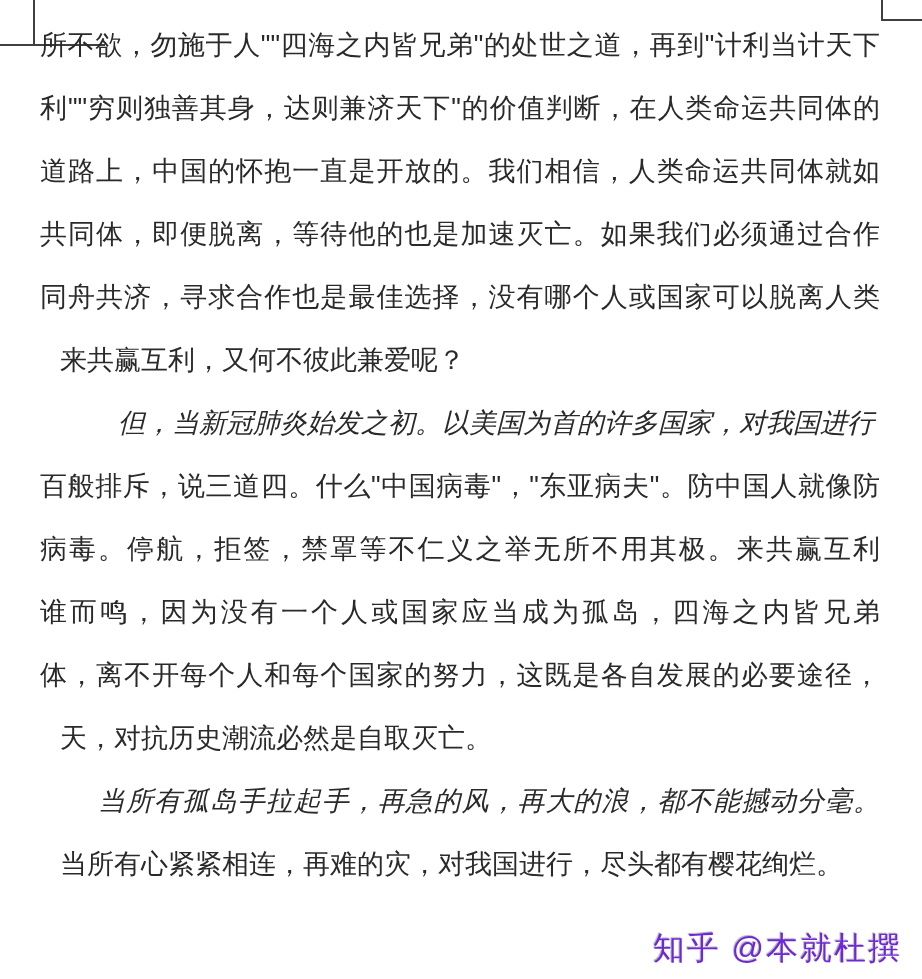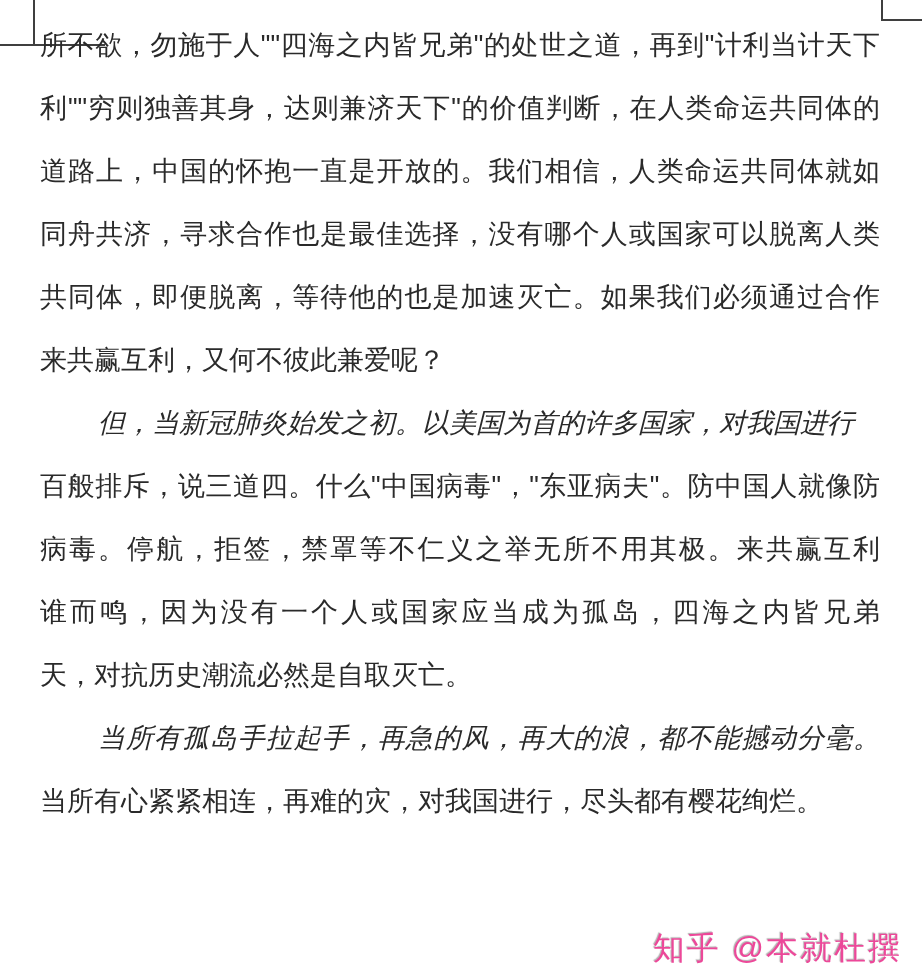--- a/index.html
+++ b/index.html
@@ -30,66 +30,68 @@
     line-height: 63px;
     font-size: 27px;
     color: #2a2a2a;
     text-align: justify;
     text-align-last: justify;
     -moz-text-align-last: justify;
     overflow: hidden;
   }
   .line.end {
     text-align-last: left;
+    margin-left: 20px;
     -moz-text-align-last: left;
   }
   .line.indent {
     text-indent: 58px;
     font-style: italic;
   }
   .mark {
     position: absolute;
     background: #3f3f3f;
   }
   #mark-tl-v { left: 33px;  top: 0;    width: 2px;   height: 46px; }
   #mark-tl-h { left: 0;     top: 44px; width: 105px; height: 2px;  }
   #mark-tr-v { left: 881px; top: 0;    width: 2px;   height: 21px; }
   #mark-tr-h { left: 881px; top: 19px; width: 41px;  height: 2px;  }
   .watermark {
     position: absolute;
     right: 20px;
     bottom: 8px;
     font-size: 32px;
     letter-spacing: 2px;
-    color: #ec4899;
+    color: #6d28d9;
     text-shadow: 1px 1px 1px #ffffff, -1px -1px 1px #b3b3b3;
     white-space: nowrap;
   }
 </style>
 </head>
 <body>
 
 <div class="page">
 
   <div class="mark" id="mark-tl-v"></div>
   <div class="mark" id="mark-tl-h"></div>
   <div class="mark" id="mark-tr-v"></div>
   <div class="mark" id="mark-tr-h"></div>
 
   <div class="text-block">
     <div class="line">所不欲，勿施于人""四海之内皆兄弟"的处世之道，再到"计利当计天下</div>
     <div class="line">利""穷则独善其身，达则兼济天下"的价值判断，在人类命运共同体的</div>
     <div class="line">道路上，中国的怀抱一直是开放的。我们相信，人类命运共同体就如</div>
+    <div class="line">共同体，即便脱离，等待他的也是加速灭亡。如果我们必须通过合作</div>
     <div class="line">同舟共济，寻求合作也是最佳选择，没有哪个人或国家可以脱离人类</div>
-    <div class="line">共同体，即便脱离，等待他的也是加速灭亡。如果我们必须通过合作</div>
     <div class="line end">来共赢互利，又何不彼此兼爱呢？</div>
     <div class="line indent end">但，当新冠肺炎始发之初。以美国为首的许多国家，对我国进行</div>
     <div class="line">百般排斥，说三道四。什么"中国病毒"，"东亚病夫"。防中国人就像防</div>
     <div class="line">病毒。停航，拒签，禁罩等不仁义之举无所不用其极。来共赢互利</div>
     <div class="line">谁而鸣，因为没有一个人或国家应当成为孤岛，四海之内皆兄弟</div>
+    <div class="line">体，离不开每个人和每个国家的努力，这既是各自发展的必要途径，</div>
     <div class="line end">天，对抗历史潮流必然是自取灭亡。</div>
     <div class="line indent">当所有孤岛手拉起手，再急的风，再大的浪，都不能撼动分毫。</div>
     <div class="line end">当所有心紧紧相连，再难的灾，对我国进行，尽头都有樱花绚烂。</div>
   </div>
 
   <div class="watermark">知乎 @本就杜撰</div>
 
 </div>
 
 </body></html>

